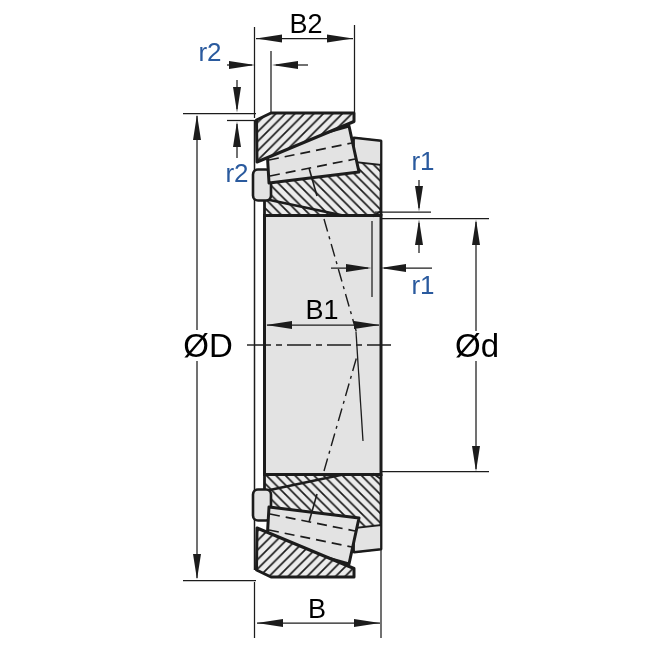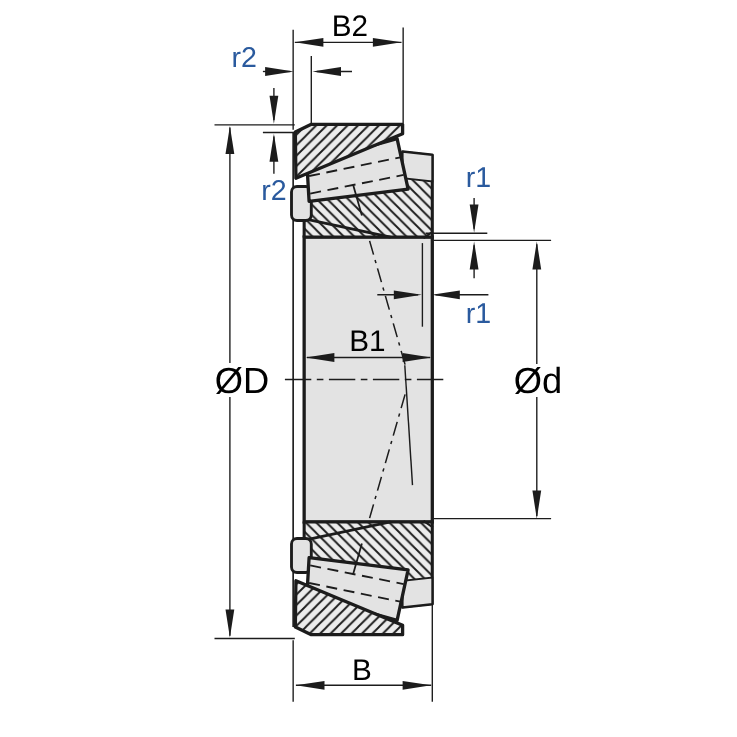--- a/index.html
+++ b/index.html
@@ -1,17 +1,17 @@
 <!DOCTYPE html>
 <html><head>
 <meta charset="utf-8">
 <style>
   html,body{margin:0;padding:0;background:#ffffff;}
   .stage{position:relative;width:586px;height:670px;background:#ffffff;overflow:hidden;
-         font-family:"Liberation Sans","DejaVu Sans",sans-serif;margin-left:12px;}
+         font-family:"Liberation Sans","DejaVu Sans",sans-serif;}
   svg{display:block;}
   text{font-family:"Liberation Sans","DejaVu Sans",sans-serif;}
   .dim-label{font-size:27px;}
   .dia-label{font-size:33px;}
   .rad-label{font-size:26px;}
 </style>
 </head>
 <body>
 
 <div class="stage">

